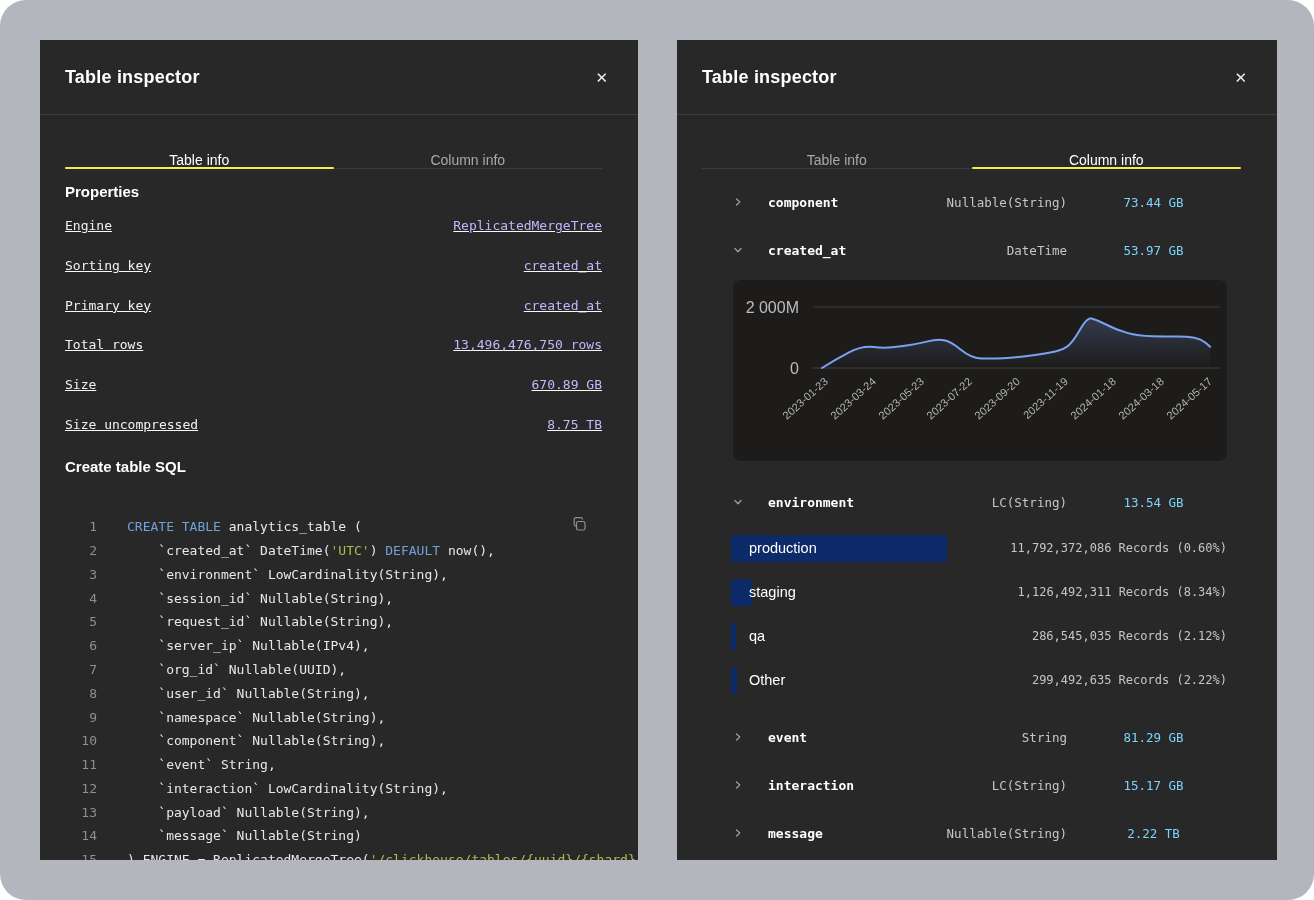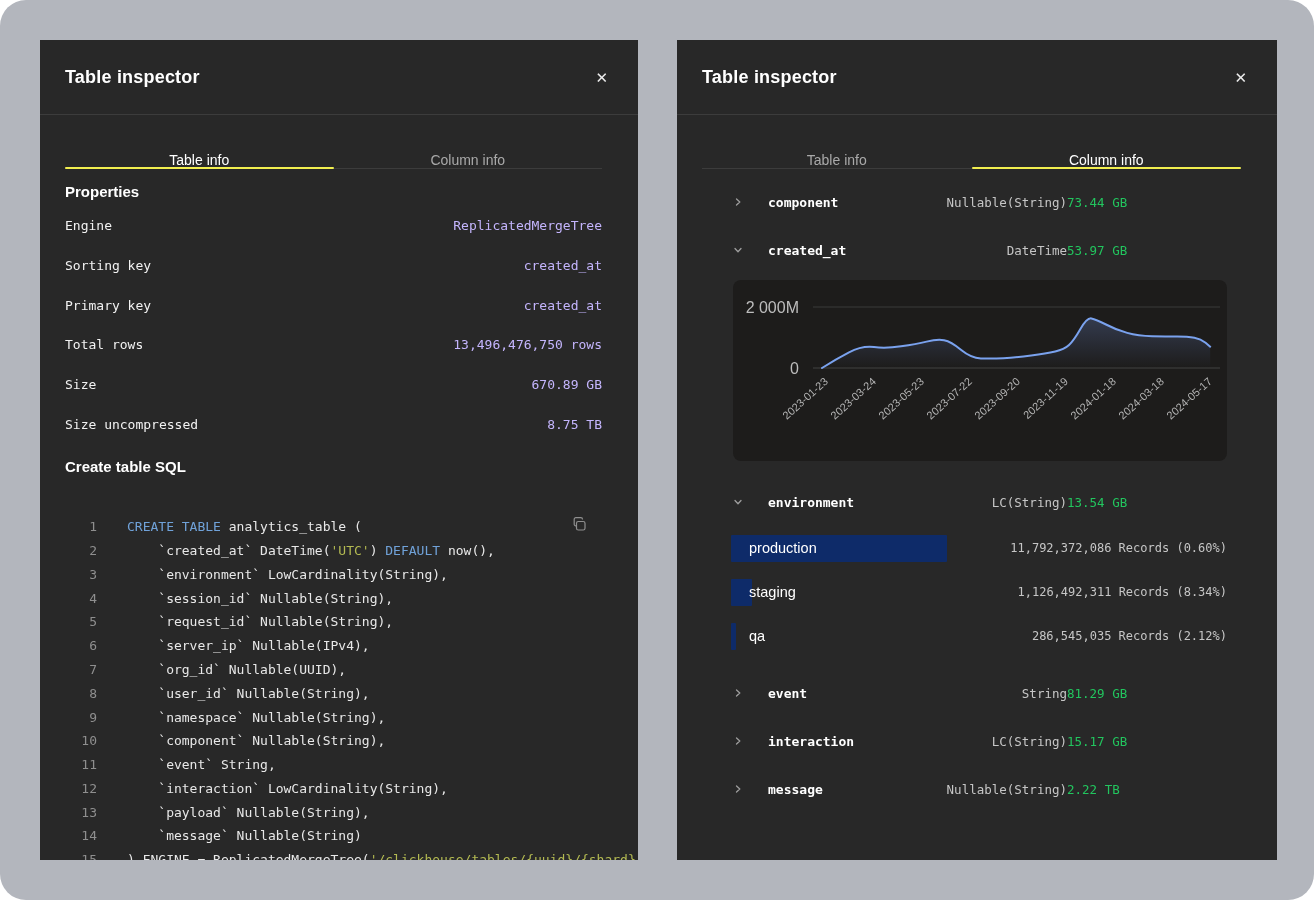--- a/index.html
+++ b/index.html
@@ -19,21 +19,21 @@
         box-sizing:border-box;position:relative;}
   .tab{flex:1;display:flex;align-items:flex-end;justify-content:center;font-size:14px;
        color:#a9a9a9;position:relative;cursor:pointer;}
   .tab.active{color:#ffffff;}
   .tab-underline{position:absolute;left:0;right:0;bottom:-1px;height:2.5px;border-radius:1px;}
 
   .content{padding:0 36px 0 25px;}
   .content h2{font-size:15px;font-weight:700;margin:14px 0 0 0;color:#fff;}
   #props-list{margin-top:6px;}
   .prop-row{display:flex;justify-content:space-between;align-items:center;height:39.7px;
-            font-family:"DejaVu Sans Mono","Liberation Mono",monospace;font-size:13px;}
+            font-family:"DejaVu Sans Mono","Liberation Mono",monospace;font-size:13px;text-decoration:underline;}
   .prop-label{color:#f2f2f2;}
   .prop-value{color:#c4b5fd;}
 
   .code-wrap{position:relative;padding-top:40px;}
   .copy-btn{position:absolute;top:41px;right:14px;background:none;border:none;padding:0;cursor:pointer;}
   .code-line{display:flex;line-height:23.8px;
              font-family:"DejaVu Sans Mono","Liberation Mono",monospace;font-size:13px;}
   .ln{width:32px;text-align:right;color:#8f8f8f;flex:none;white-space:pre;}
   .code{margin-left:30px;color:#e8e8e8;white-space:pre;}
   .code span{white-space:pre;}
@@ -41,21 +41,21 @@
   .str{color:#b3ba52;}
 
   #columns-list{padding-top:9px;margin-left:16px;}
   .col-row{height:48px;display:flex;align-items:center;padding:0 37px 0 40px;
            font-family:"DejaVu Sans Mono","Liberation Mono",monospace;cursor:pointer;}
   .chev{width:35px;flex:none;display:flex;align-items:center;}
   .chev svg{display:block;}
   .chev.down svg{transform:rotate(90deg);}
   .col-name{font-weight:700;font-size:13px;flex:1;color:#fff;}
   .col-type{font-size:12.5px;color:#c6c6c6;text-align:right;}
-  .col-size{width:173px;flex:none;text-align:left;font-size:12.5px;color:#22c55e;}
+  .col-size{width:173px;flex:none;text-align:center;font-size:12.5px;color:#7dd3fc;}
 
   .chart-block{margin:6px 50px 17px 40px;height:181px;background:#1d1c1b;border-radius:8px;
                position:relative;}
   .ytick{position:absolute;left:0;width:66px;text-align:right;font-size:16px;color:#bdbdbd;}
   .chart-svg{position:absolute;left:80px;top:20px;}
   .xlabel{position:absolute;top:95px;font-size:11px;color:#b4b4b4;white-space:nowrap;
           transform:translateX(-100%) rotate(-42deg);transform-origin:100% 0;}
 
   .env-values{padding:0 50px 0 38px;margin-bottom:11px;}
   .env-row{height:44px;position:relative;display:flex;align-items:center;}
@@ -265,20 +265,25 @@
           <div class="env-row">
             <div class="env-bar" style="width: 20.6px; background: rgb(14, 43, 105);"></div>
             <span class="env-label">staging</span>
             <span class="env-records">1,126,492,311 Records (8.34%)</span>
           </div>
           <div class="env-row">
             <div class="env-bar" style="width: 5.2px; background: rgb(14, 43, 105);"></div>
             <span class="env-label">qa</span>
             <span class="env-records">286,545,035 Records (2.12%)</span>
           </div>
+          <div class="env-row">
+            <div class="env-bar" style="width: 5.5px; background: rgb(14, 43, 105);"></div>
+            <span class="env-label">Other</span>
+            <span class="env-records">299,492,635 Records (2.22%)</span>
+          </div>
         </div>
         <div class="col-row">
           <span class="chev">
             <svg width="10" height="10" viewBox="0 0 10 10">
               <path d="M3.5 2 L6.8 5 L3.5 8" fill="none" stroke="#9e9e9e" stroke-width="1.3" stroke-linecap="round" stroke-linejoin="round"></path>
             </svg>
           </span>
           <span class="col-name">event</span>
           <span class="col-type">String</span>
           <span class="col-size">81.29 GB</span>

